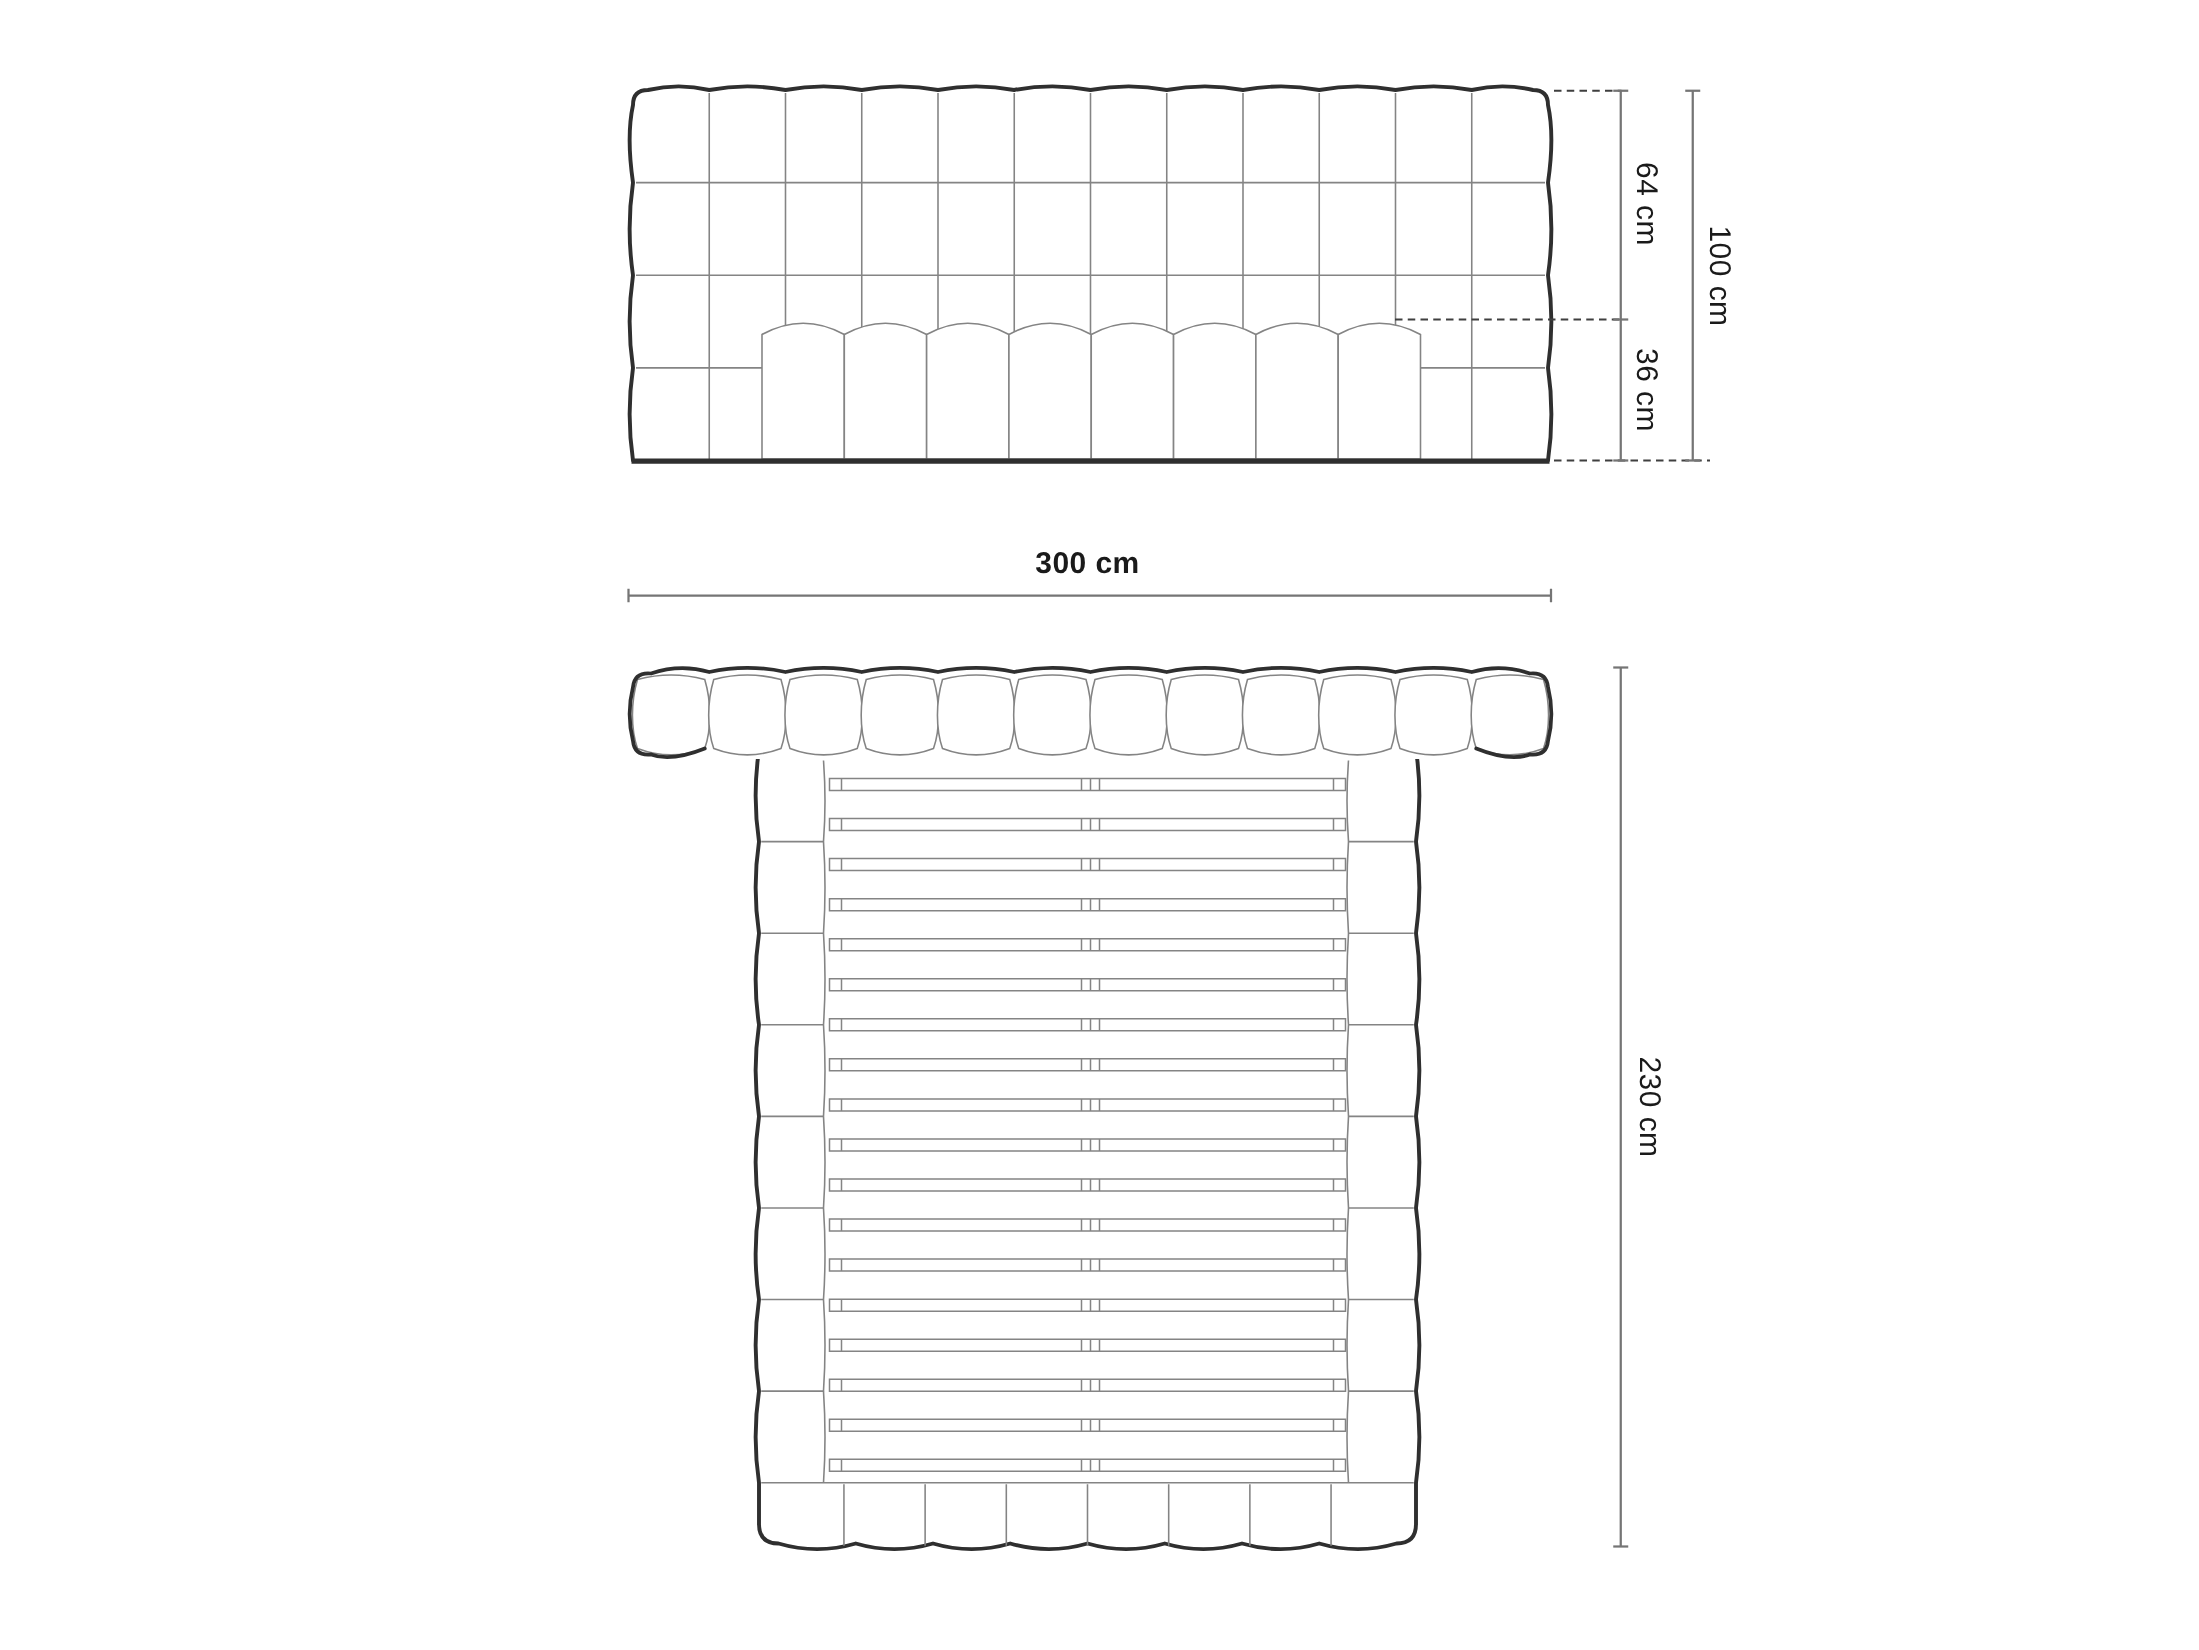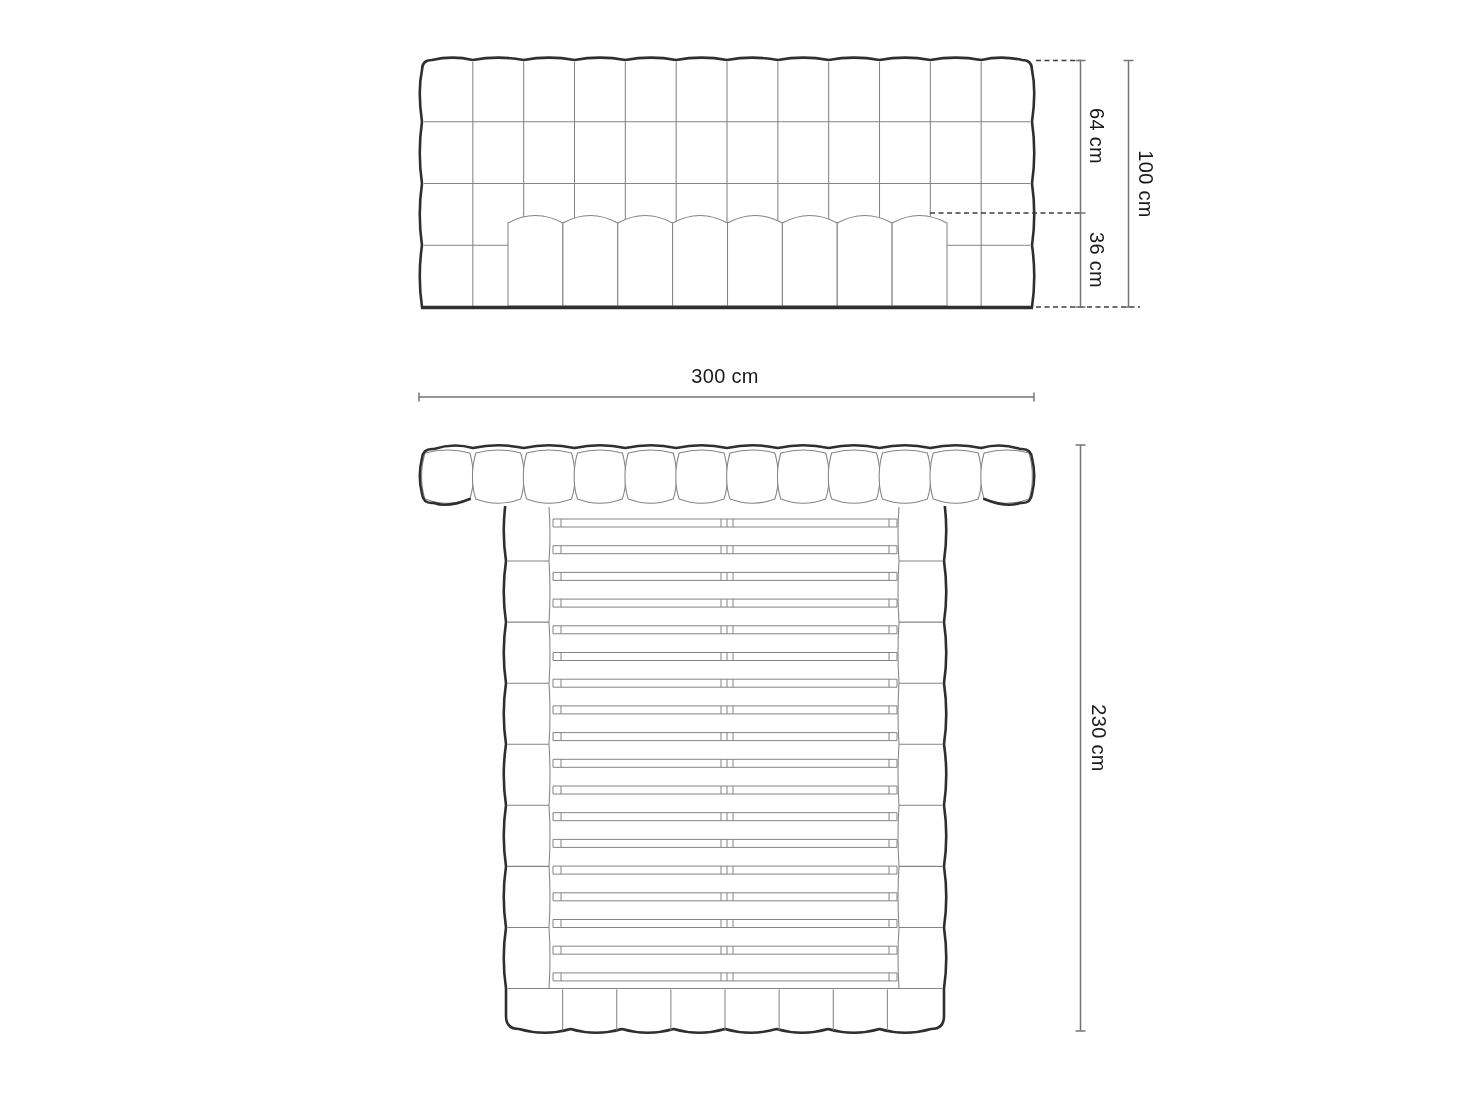--- a/index.html
+++ b/index.html
@@ -171,15 +171,15 @@
       <g>
         <line x1="1080.5" y1="445" x2="1080.5" y2="1031" fill="none" stroke="#757575" stroke-width="1.5"></line>
         <line x1="1075.5" y1="445" x2="1085.5" y2="445" fill="none" stroke="#757575" stroke-width="1.5"></line>
         <line x1="1075.5" y1="1031" x2="1085.5" y2="1031" fill="none" stroke="#757575" stroke-width="1.5"></line>
       </g>
     </svg>
 
   <div class="dim-label vertical" style="left: 1097px; top: 136px; color: rgb(26, 26, 26);">64 cm</div>
   <div class="dim-label vertical" style="left: 1097px; top: 260px; color: rgb(26, 26, 26);">36 cm</div>
   <div class="dim-label vertical" style="left: 1146px; top: 184px; color: rgb(26, 26, 26);">100 cm</div>
-  <div class="dim-label" style="left: 725px; top: 376px; color: rgb(26, 26, 26);">300 cm</div>
+  <div class="dim-label" style="left: 725px; top: 376px; color: rgb(26, 26, 26); font-weight: bold;">300 cm</div>
   <div class="dim-label vertical" style="left: 1099px; top: 738px; color: rgb(26, 26, 26);">230 cm</div>
 </div>
 
 </body></html>

